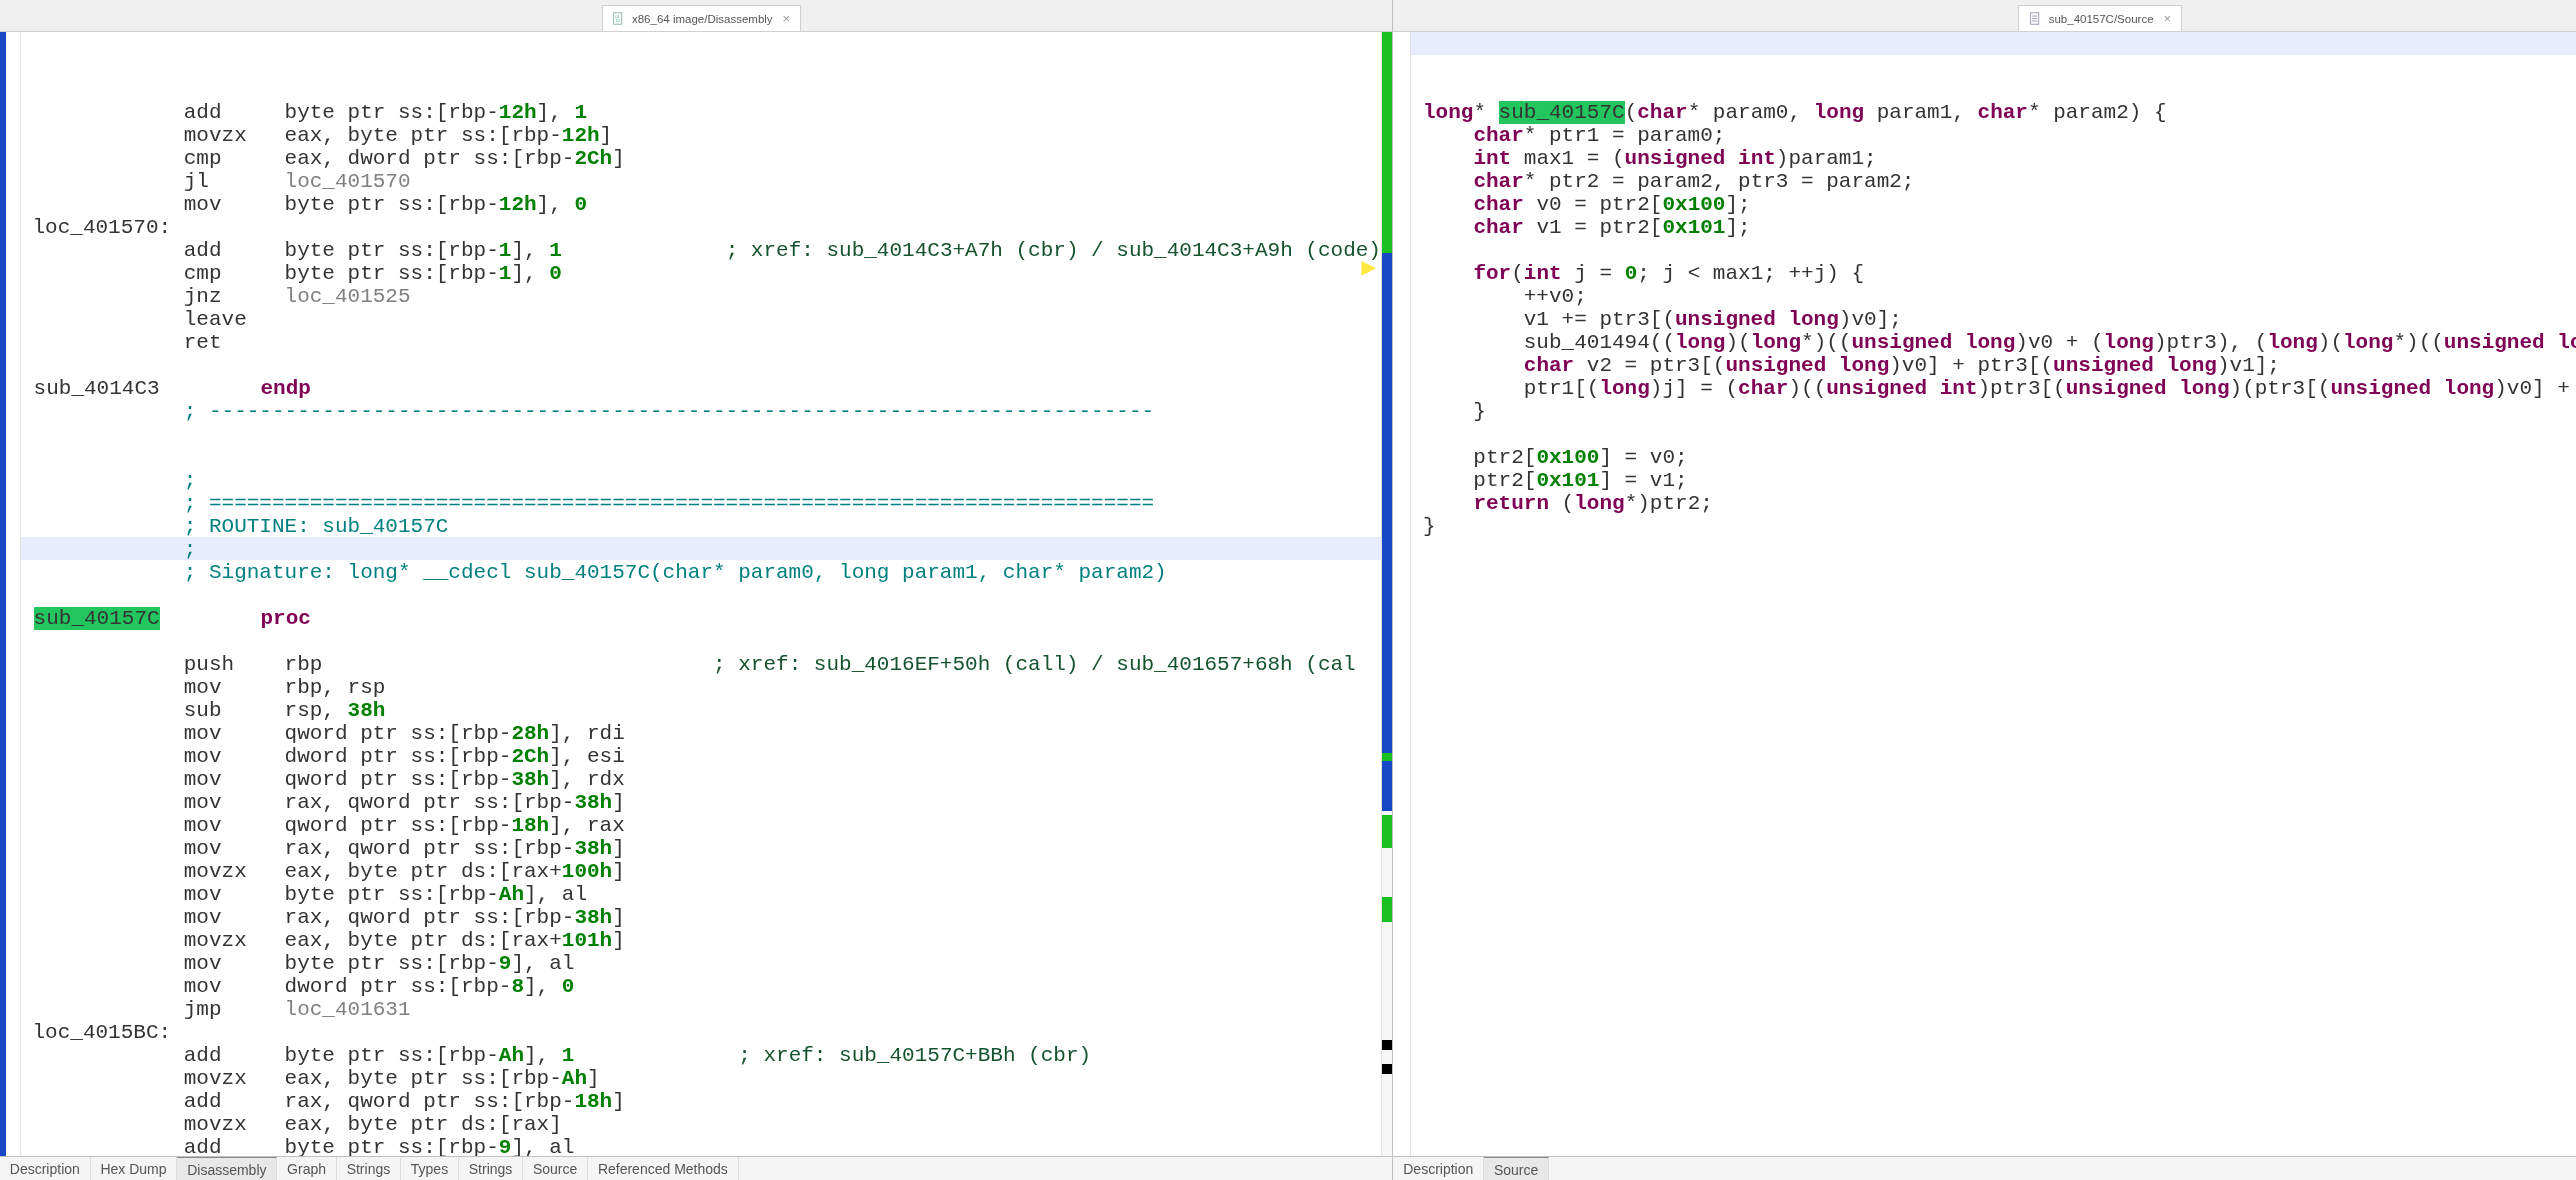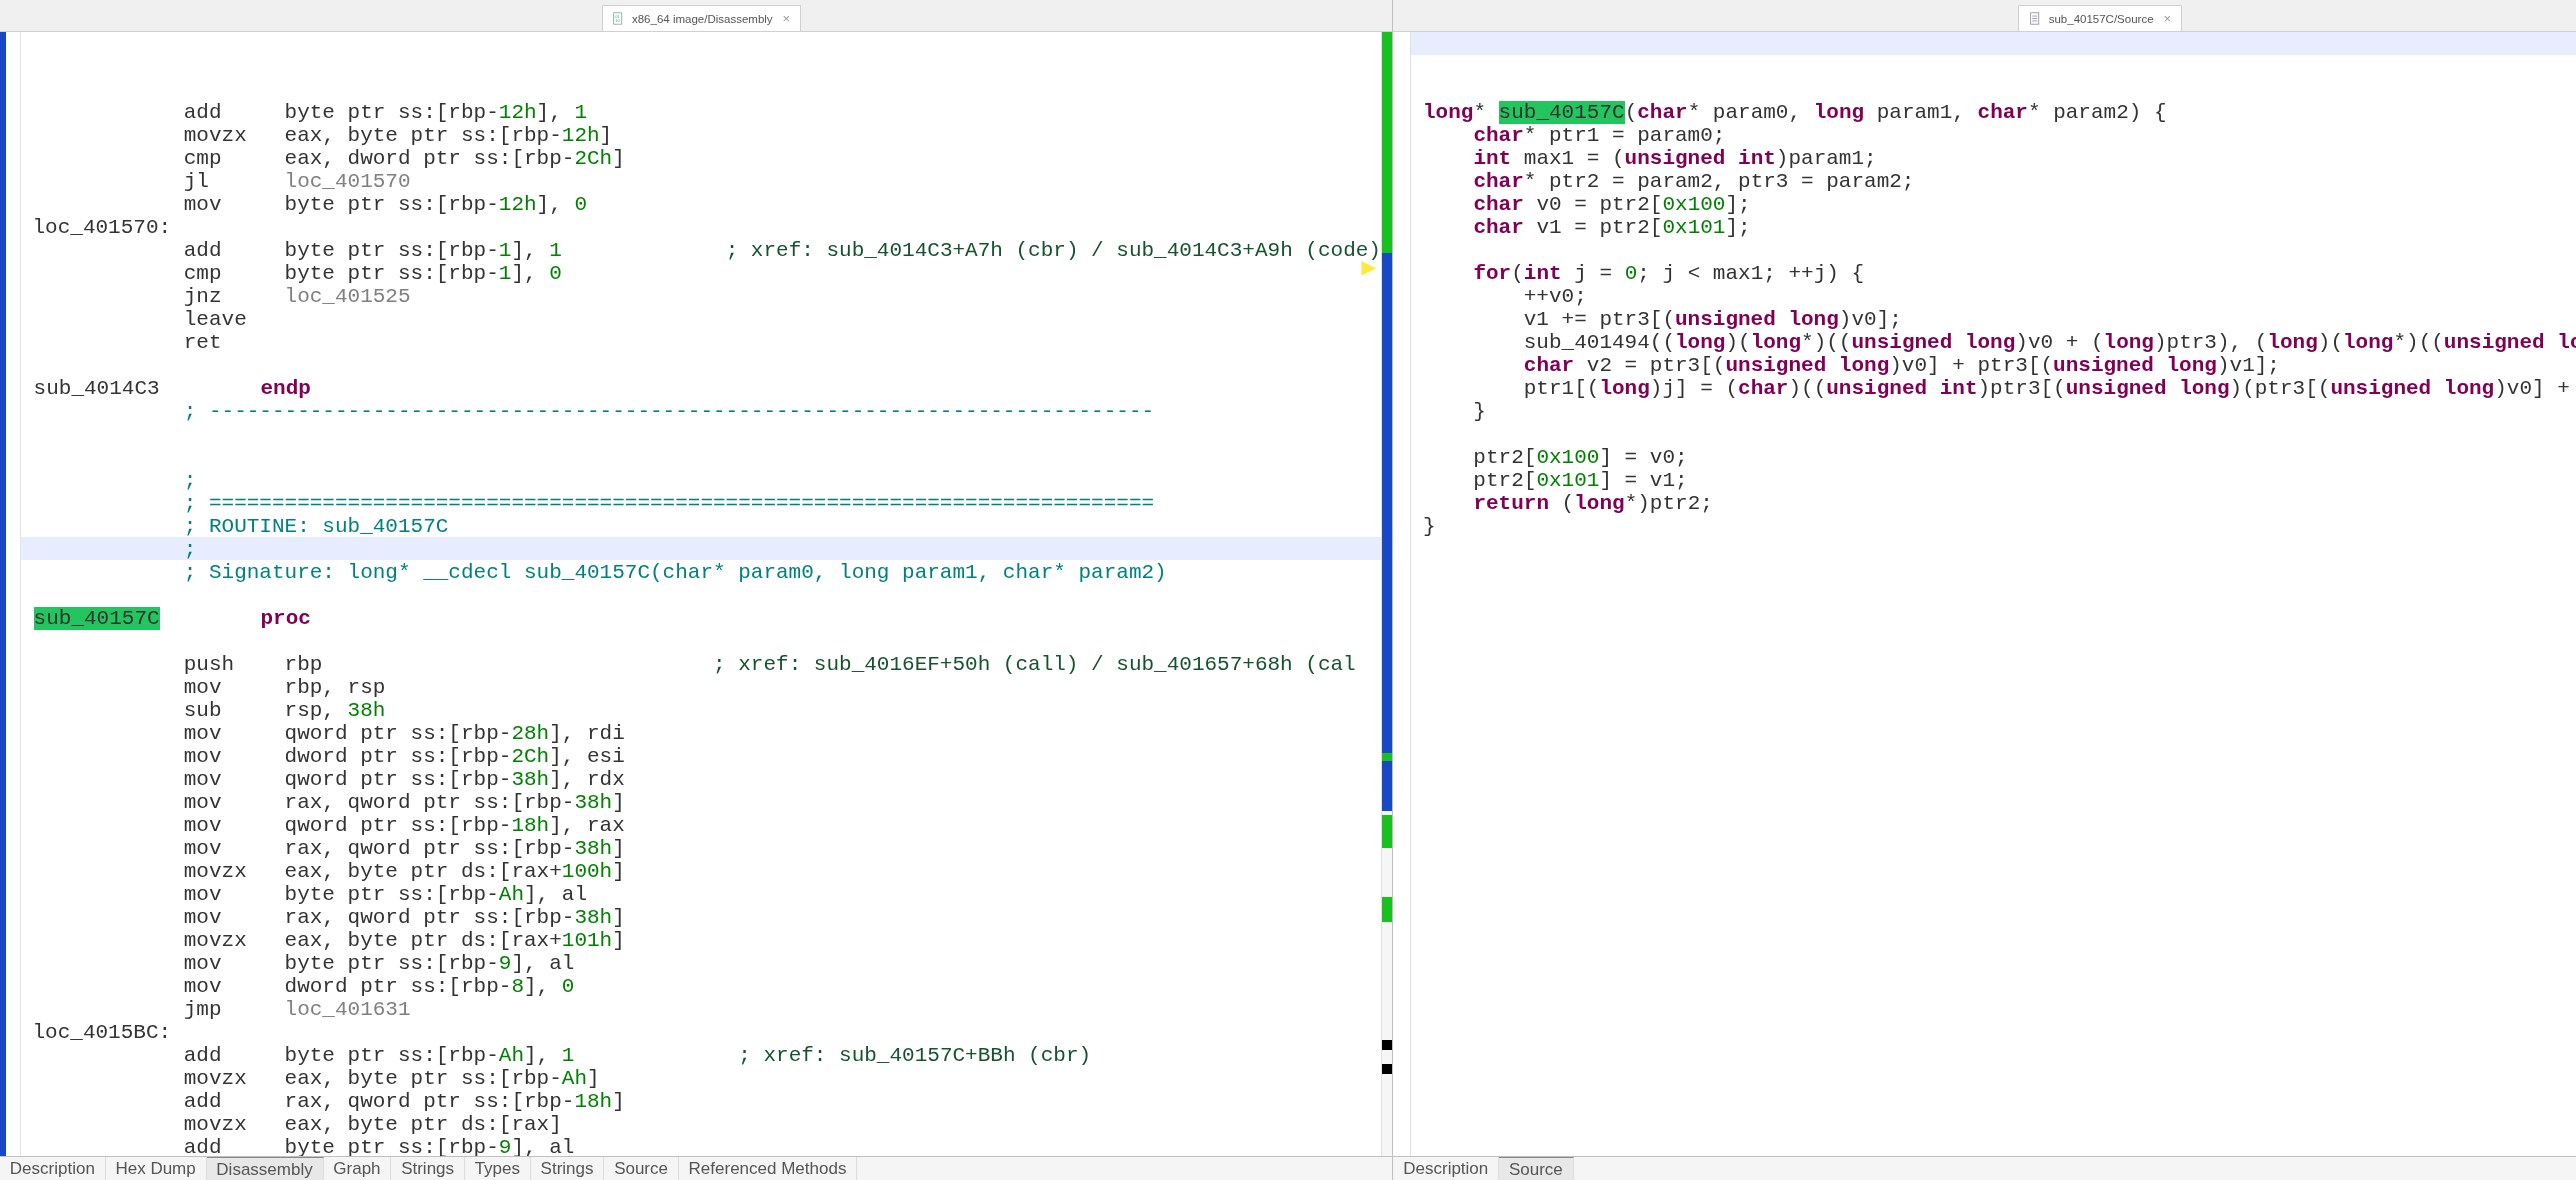--- a/index.html
+++ b/index.html
@@ -92,21 +92,21 @@
   position: absolute;
   left: 0;
   right: 0;
   height: 23px;
   background: #e8ecff;
   z-index: 0;
 }
 .hl-sel {
   background: #22c55e;
 }
-.num { color: #008000; }
+.num { color: #008000; font-weight: bold; }
 .addr { color: #333; }
 .cmt { color: #008080; }
 .kw { color: #7f0055; font-weight: bold; }
 .type { color: #7f0055; font-weight: bold; }
 .label { color: #808080; }
 .proc { color: #7f0055; font-weight: bold; }
 .xref { color: #14532d; }
 .minimap {
   width: 11.5px;
   background: #f6f6f6;
@@ -120,21 +120,21 @@
 }
 .bottom-tabs {
   display: flex;
   background: #f5f5f5;
   height: 24.6px;
   border-top: 0.8px solid #c0c0c0;
   align-items: stretch;
 }
 .bottom-tab {
   padding: 4.9px 9.8px;
-  font-size: 17px;
+  font-size: 14px;
   color: #555;
   border-right: 0.8px solid #ddd;
   cursor: pointer;
   display: flex;
   align-items: center;
 }
 .bottom-tab.active {
   background: #e8e8e8;
   border-top: 1.6px solid #888;
 }

